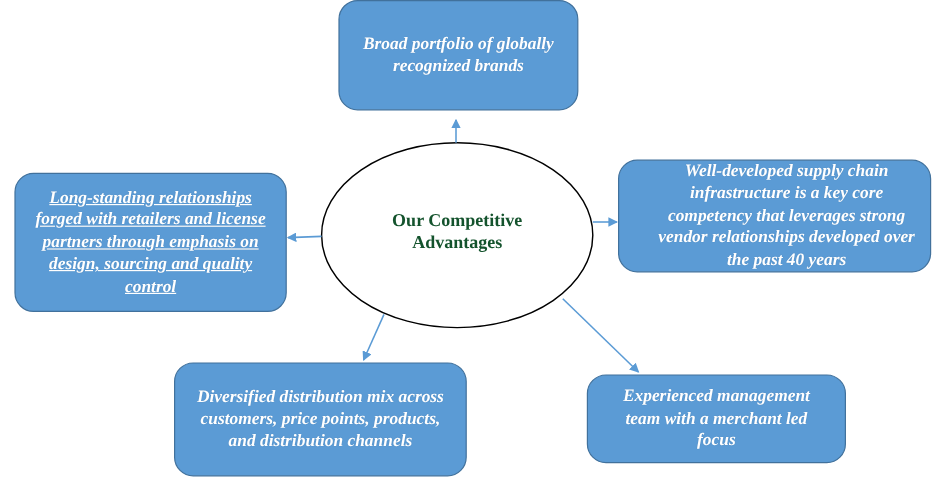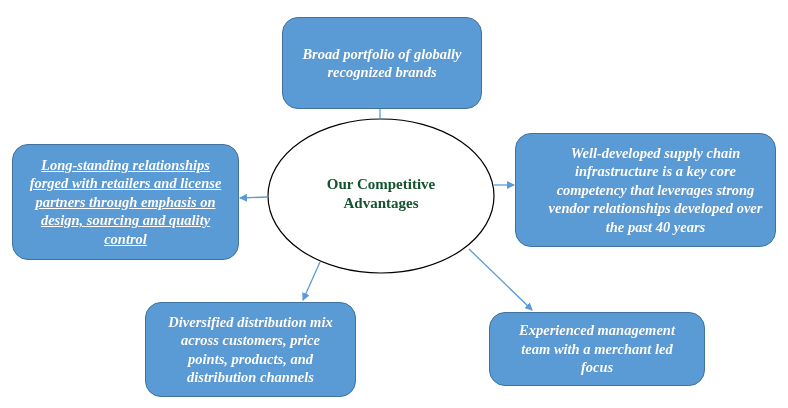--- a/index.html
+++ b/index.html
@@ -31,27 +31,27 @@
   <ellipse cx="381" cy="196" rx="113" ry="77" fill="#ffffff" stroke="#000" stroke-width="1.2"></ellipse>
   <line x1="380" y1="119" x2="380" y2="100" stroke="#5b9bd5" stroke-width="1.3" marker-end="url(#ah)"></line>
   <line x1="494" y1="185" x2="514" y2="185" stroke="#5b9bd5" stroke-width="1.3" marker-end="url(#ah)"></line>
   <line x1="268" y1="197" x2="240" y2="198" stroke="#5b9bd5" stroke-width="1.3" marker-end="url(#ah)"></line>
   <line x1="320" y1="262" x2="303" y2="300" stroke="#5b9bd5" stroke-width="1.3" marker-end="url(#ah)"></line>
   <line x1="469" y1="249" x2="532" y2="310" stroke="#5b9bd5" stroke-width="1.3" marker-end="url(#ah)"></line>
 </svg>
 
 <div class="center-label">Our Competitive Advantages</div>
 
-<div class="box" style="left:282px;top:17px;width:200px;height:92px;">
+<div class="box" style="left:282px;top:0;width:200px;height:92px;">
   <span>Broad portfolio of globally recognized brands</span>
 </div>
-<div class="box" style="left:515px;top:133px;width:261px;height:114px;padding-left:28px;">
+<div class="box" style="left:515px;top:133px;width:261px;height:94px;padding-left:28px;">
   <span>Well-developed supply chain infrastructure is a key core competency that leverages strong vendor relationships developed over the past 40 years</span>
 </div>
 <div class="box" style="left:489px;top:312px;width:216px;height:74px;padding:4px 18px;">
   <span>Experienced management team with a merchant led focus</span>
 </div>
-<div class="box" style="left:145px;top:302px;width:211px;height:95px;padding:4px 14px;">
+<div class="box" style="left:145px;top:302px;width:244px;height:95px;padding:4px 14px;">
   <span>Diversified distribution mix across customers, price points, products, and distribution channels</span>
 </div>
 <div class="box" style="left:12px;top:144px;width:227px;height:116px;padding:4px 14px;text-decoration:underline;">
   <span>Long-standing relationships forged with retailers and license partners through emphasis on design, sourcing and quality control</span>
 </div>
 
 </body></html>

